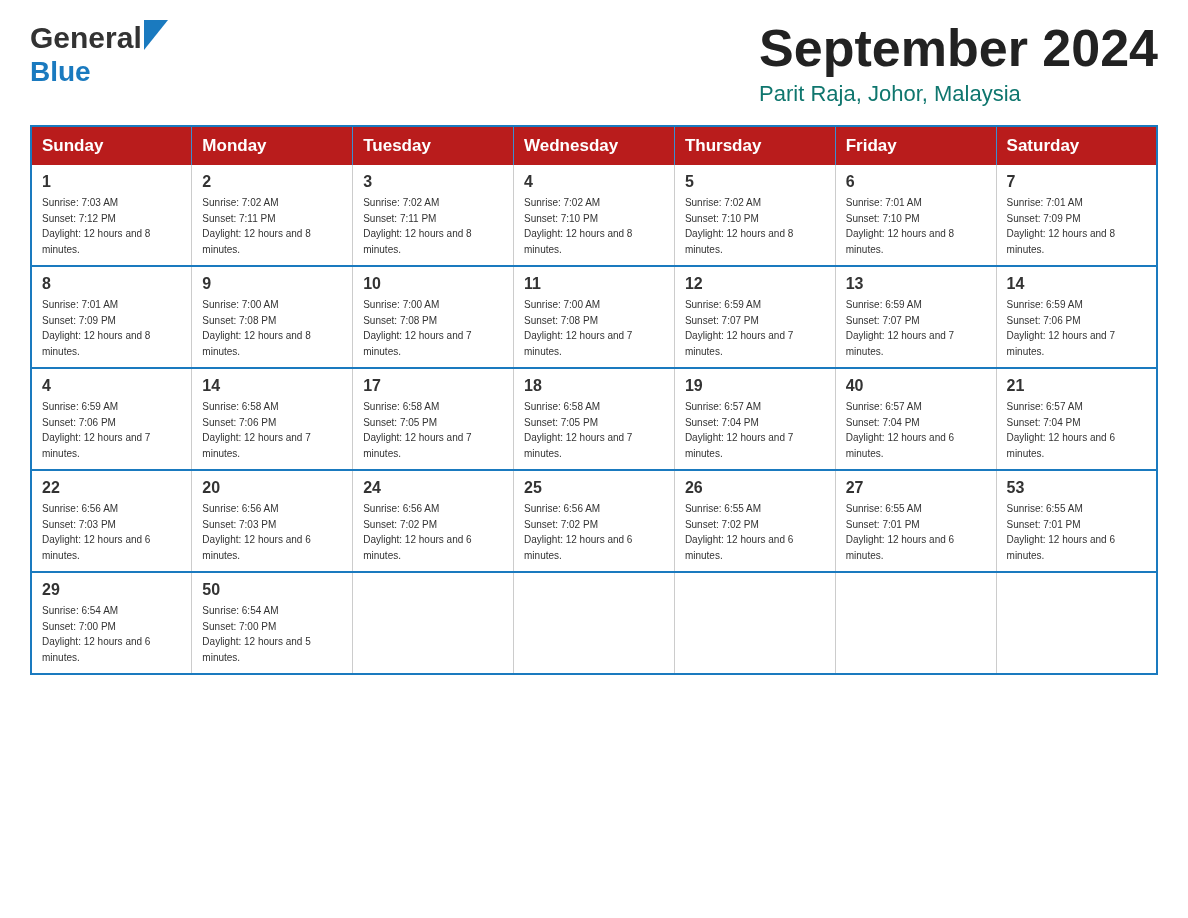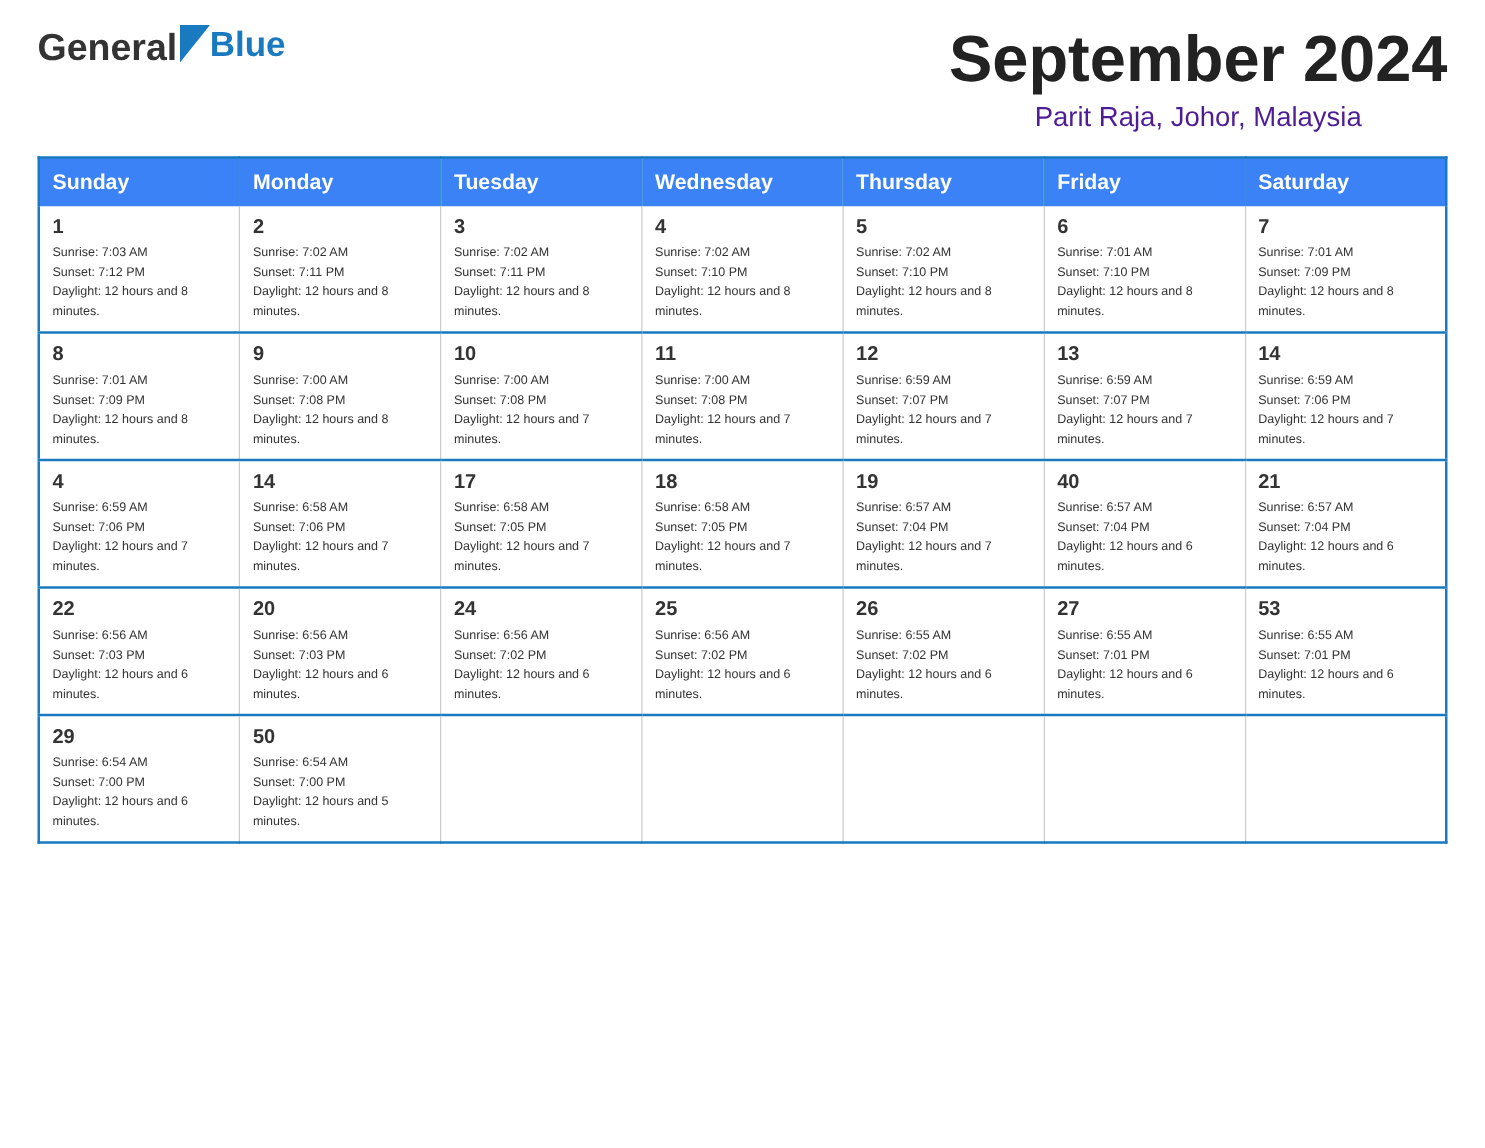--- a/index.html
+++ b/index.html
@@ -12,49 +12,49 @@
       padding: 20px 30px;
     }
     .header {
       display: flex;
       justify-content: space-between;
       align-items: flex-start;
       margin-bottom: 18px;
     }
     .logo {
       display: flex;
-      flex-direction: row;
+      flex-direction: column;
       align-items: flex-start;
     }
     .logo-blue-text {
       color: #1a7abf;
       font-size: 28px;
       font-weight: bold;
     }
     .title-block {
-      text-align: center;
+      text-align: left;
     }
     .month-title {
       font-size: 52px;
       font-weight: bold;
       color: #222;
       line-height: 1.1;
     }
     .location {
       font-size: 22px;
-      color: #4c1d95;
+      color: #0f766e;
       margin-top: 4px;
     }
     table {
       width: 100%;
       border-collapse: collapse;
       border: 2px solid #1a7abf;
     }
     thead tr th {
-      background-color: #3b82f6;
+      background-color: #b91c1c;
       color: #fff;
       font-size: 17px;
       font-weight: bold;
       padding: 9px 10px;
       text-align: left;
       border-right: 1px solid #3a8fd0;
     }
     thead tr th:last-child {
       border-right: none;
     }

